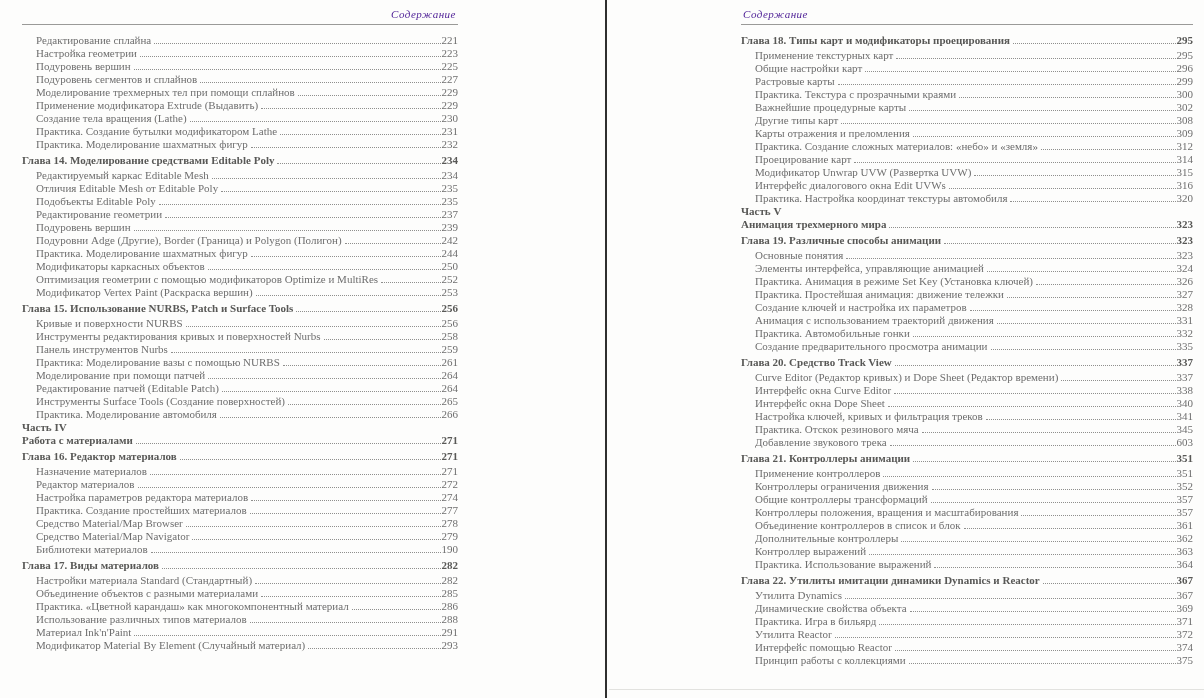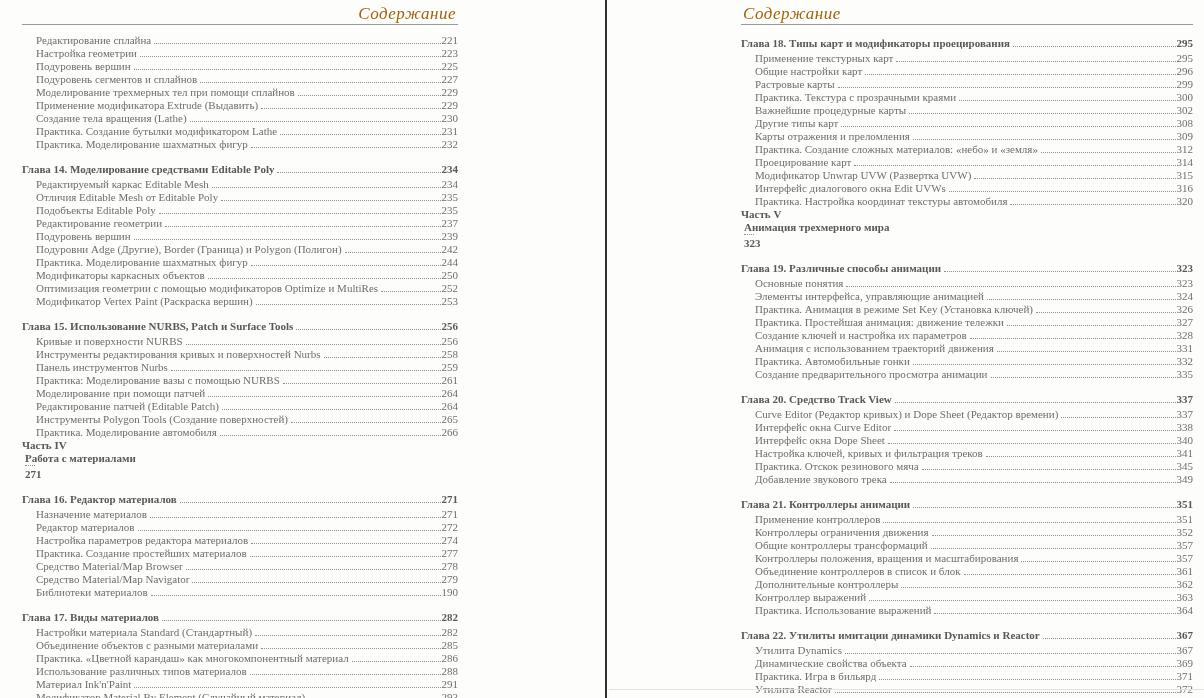--- a/index.html
+++ b/index.html
@@ -18,22 +18,22 @@
     background: #2f2f2f;
   }
   .page {
     position: absolute;
     top: 6px;
   }
   .page-left  { left: 22px;  width: 436px; }
   .page-right { left: 741px; width: 452px; }
   .page-header {
     font-style: italic;
-    font-size: 17px;
-    color: #a16207;
+    font-size: 11px;
+    color: #4c1d95;
     letter-spacing: 0.5px;
     line-height: 16px;
   }
   .page-left .page-header { text-align: right; padding-right: 2px; }
   .page-right .page-header { text-align: left; padding-left: 2px; }
   .header-rule {
     border: none;
     border-top: 1.2px solid #9a9a98;
     margin: 2px 0 9px 0;
     height: 0;
@@ -44,32 +44,31 @@
     font-size: 11px;
     line-height: 13px;
     color: #6e6e6e;
     white-space: nowrap;
   }
   .toc-row .title { flex: 0 0 auto; }
   .toc-row.sub { padding-left: 14px; }
   .toc-row.chapter {
     font-weight: bold;
     color: #585856;
-    margin: 12px 0 2px 0;
+    margin: 3px 0 2px 0;
     text-align: right;
   }
   .toc-row.part {
     font-weight: bold;
     color: #585856;
   }
   .toc-row.part-title {
     font-weight: bold;
     color: #585856;
     margin-bottom: 2px;
-    flex-direction: column;
   }
   .leader {
     flex: 1 1 auto;
     min-width: 10px;
     border-bottom: 1.5px dotted #8f8f8d;
     margin: 0 1px 2px 3px;
   }
   .pagenum { flex: 0 0 auto; font-weight: normal; }
   .toc-row.chapter .pagenum,
   .toc-row.part-title .pagenum { font-weight: bold; }
@@ -216,21 +215,21 @@
         <span class="title">Моделирование при помощи патчей</span>
         <span class="leader"></span>
         <span class="pagenum">264</span>
       </div>
       <div class="toc-row sub">
         <span class="title">Редактирование патчей (Editable Patch)</span>
         <span class="leader"></span>
         <span class="pagenum">264</span>
       </div>
       <div class="toc-row sub">
-        <span class="title">Инструменты Polygon Tools (Создание поверхностей)</span>
+        <span class="title">Инструменты Surface Tools (Создание поверхностей)</span>
         <span class="leader"></span>
         <span class="pagenum">265</span>
       </div>
       <div class="toc-row sub">
         <span class="title">Практика. Моделирование автомобиля</span>
         <span class="leader"></span>
         <span class="pagenum">266</span>
       </div>
       <div class="toc-row part">
         <span class="title">Часть IV</span>
@@ -468,21 +467,21 @@
         <span class="pagenum">341</span>
       </div>
       <div class="toc-row sub">
         <span class="title">Практика. Отскок резинового мяча</span>
         <span class="leader"></span>
         <span class="pagenum">345</span>
       </div>
       <div class="toc-row sub">
         <span class="title">Добавление звукового трека</span>
         <span class="leader"></span>
-        <span class="pagenum">349</span>
+        <span class="pagenum">603</span>
       </div>
       <div class="toc-row chapter">
         <span class="title">Глава 21. Контроллеры анимации</span>
         <span class="leader"></span>
         <span class="pagenum">351</span>
       </div>
       <div class="toc-row sub">
         <span class="title">Применение контроллеров</span>
         <span class="leader"></span>
         <span class="pagenum">351</span>

